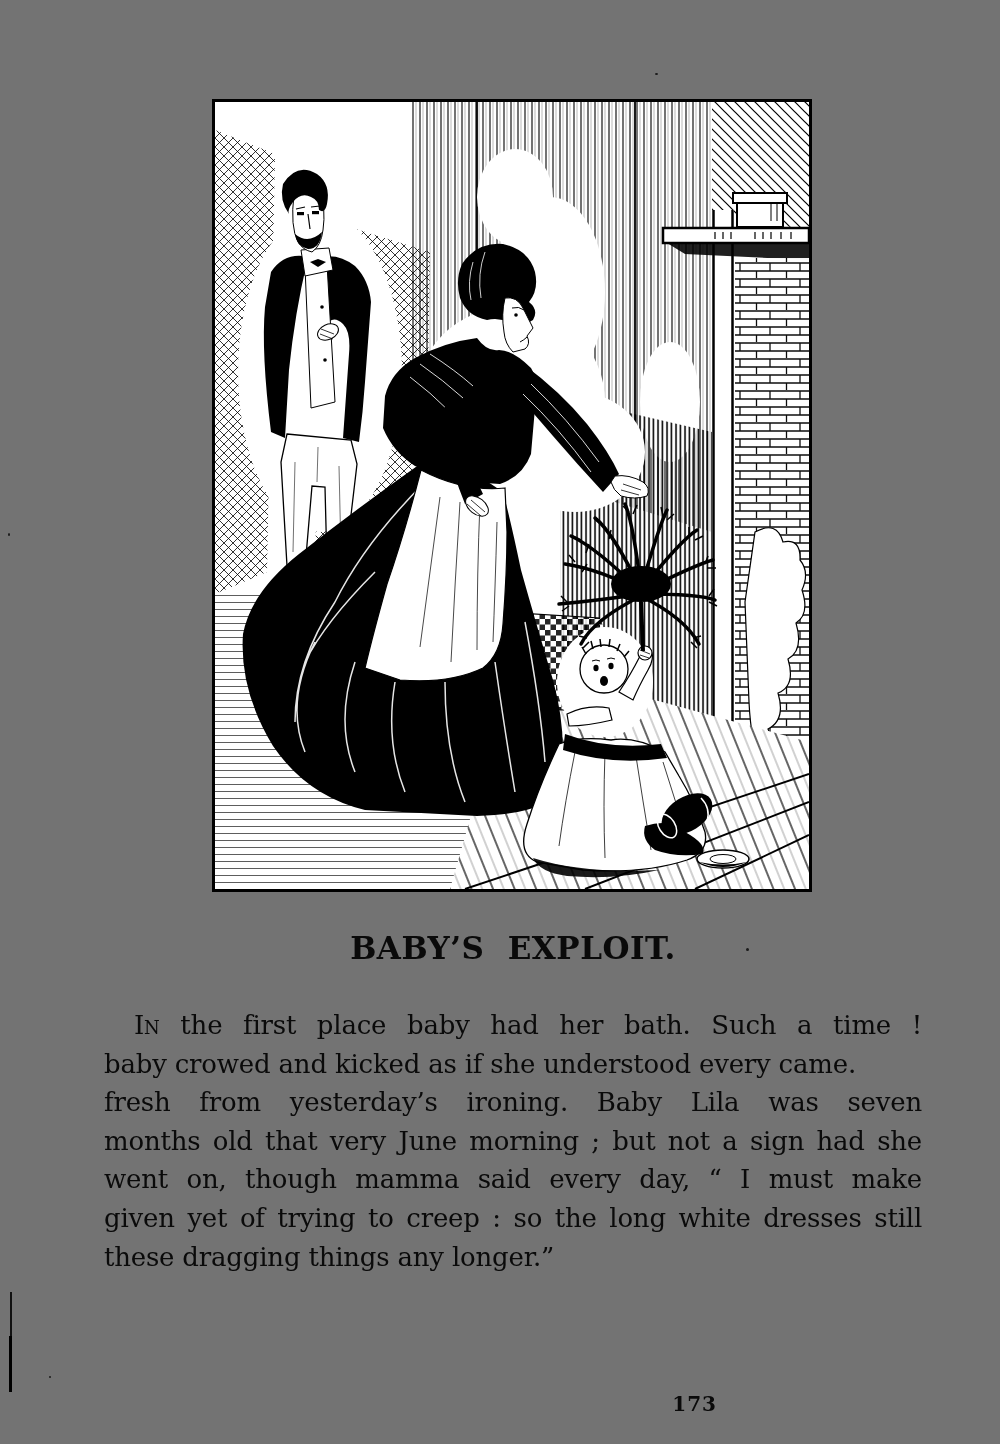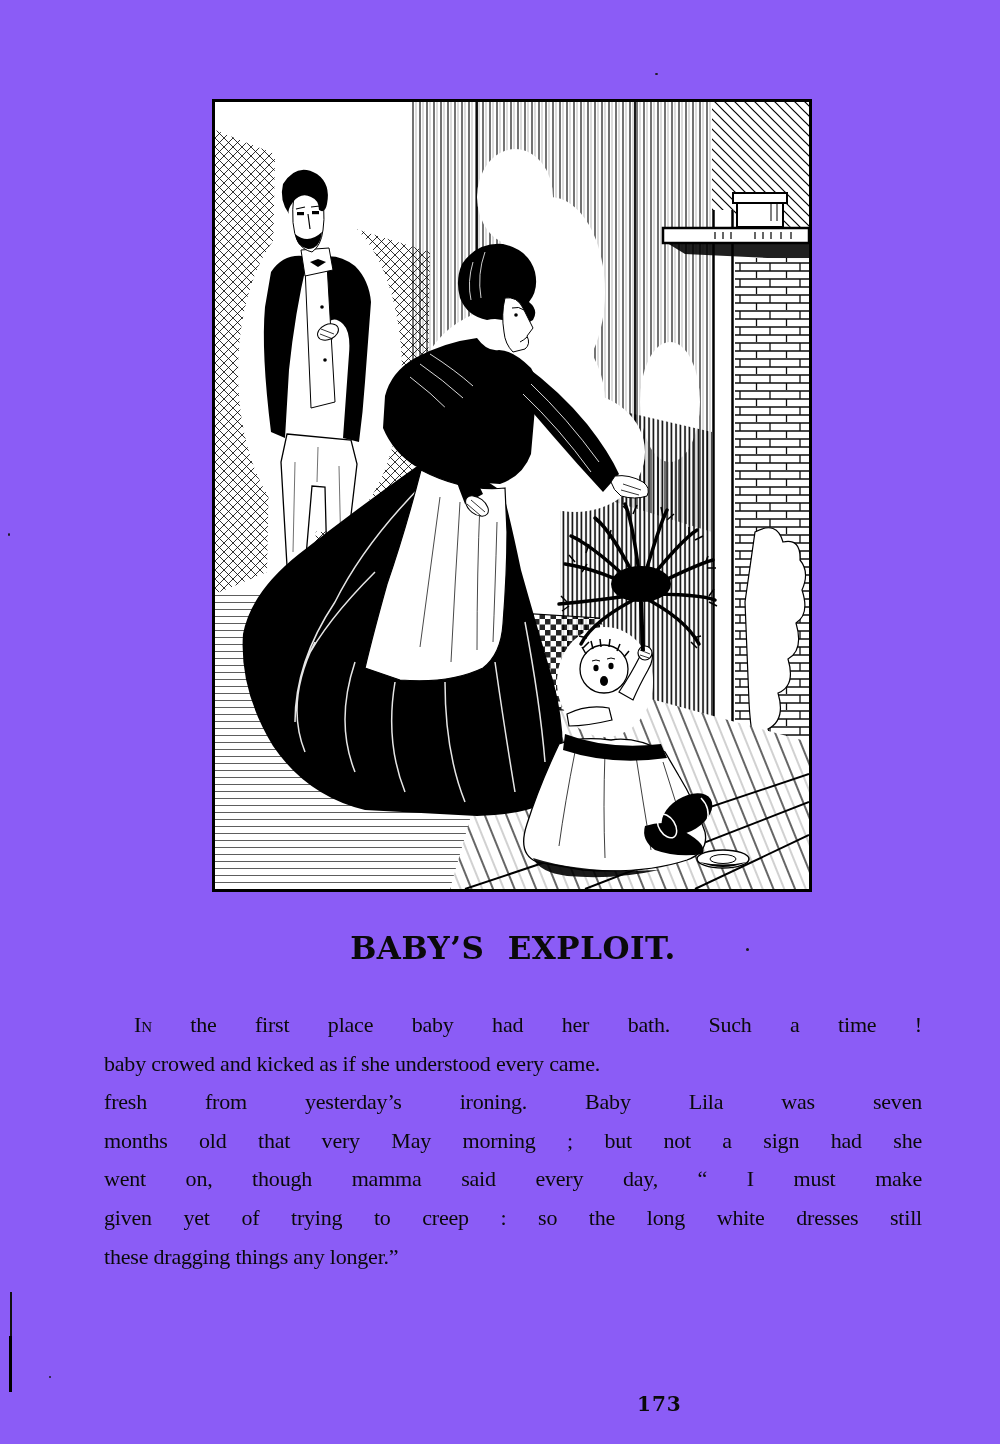--- a/index.html
+++ b/index.html
@@ -1,35 +1,35 @@
 <!DOCTYPE html>
 <html><head>
 <meta charset="utf-8">
 <style>
   html,body{margin:0;padding:0;background:#fff;}
-  #page{position:relative;width:1000px;height:1444px;background:#8b5cf6;overflow:hidden;
+  #page{position:relative;width:1000px;height:1444px;background:#737373;overflow:hidden;
         font-family:"DejaVu Serif", serif;color:#0a0a0a;}
   
   #plate{position:absolute;left:212px;top:99px;width:594px;height:787px;
          border:3px solid #000;background:#fff;}
   #plate svg{display:block;width:594px;height:787px;}
   
   .page-title{position:absolute;left:104px;top:929px;width:818px;text-align:center;
               font-weight:bold;font-size:31px;line-height:38px;word-spacing:12px;
               letter-spacing:.5px;}
   
   .text-block{position:absolute;left:104px;top:1006px;width:818px;
-              font-size:22px;line-height:38.6px;letter-spacing:-.2px;font-family:Liberation Serif, serif;}
+              font-size:26px;line-height:38.6px;letter-spacing:-.2px;}
   .line{width:818px;}
   .jl{text-align:justify;text-align-last:justify;}
   .endline{text-align:justify;text-align-last:left;}
   .first{text-indent:30px;}
   .sc{font-variant:small-caps;}
   
-  .page-number{position:absolute;left:637px;top:1393px;width:80px;text-align:left;
+  .page-number{position:absolute;left:637px;top:1393px;width:80px;text-align:right;
                font-weight:bold;font-size:20px;line-height:22px;letter-spacing:1px;}
   
   .spot{position:absolute;background:#1a1a1a;border-radius:50%;}
   #art-edge{position:absolute;left:10px;top:1292px;width:2px;height:100px;background:#111;}
   #art-edge2{position:absolute;left:9px;top:1336px;width:3px;height:56px;background:#000;}
 </style>
 </head>
 <body>
 
 <div id="page">
@@ -192,21 +192,21 @@
       <path d="M484,760 Q508,770 532,760 Q508,765 484,760 Z" fill="#000"></path>
     </svg>
   </div>
 
   <div class="page-title">BABY’S EXPLOIT.</div>
 
   <div class="text-block">
     <div class="line first jl"><span>I</span><span class="sc">n</span><span> the first place baby had her bath. Such a time !</span></div>
     <div class="line endline">baby crowed and kicked as if she understood every came.</div>
     <div class="line jl">fresh from yesterday’s ironing. Baby Lila was seven</div>
-    <div class="line jl">months old that very May morning ; but not a sign had she</div>
+    <div class="line jl">months old that very June morning ; but not a sign had she</div>
     <div class="line jl">went on, though mamma said every day, “ I must make</div>
     <div class="line jl">given yet of trying to creep : so the long white dresses still</div>
     <div class="line endline">these dragging things any longer.”</div>
   </div>
 
   <div class="page-number">173</div>
 
   <div class="spot" style="left:655px;top:73px;width:3px;height:2px;"></div>
   <div class="spot" style="left:746px;top:948px;width:3px;height:3px;"></div>
   <div class="spot" style="left:8px;top:533px;width:2px;height:3px;"></div>

